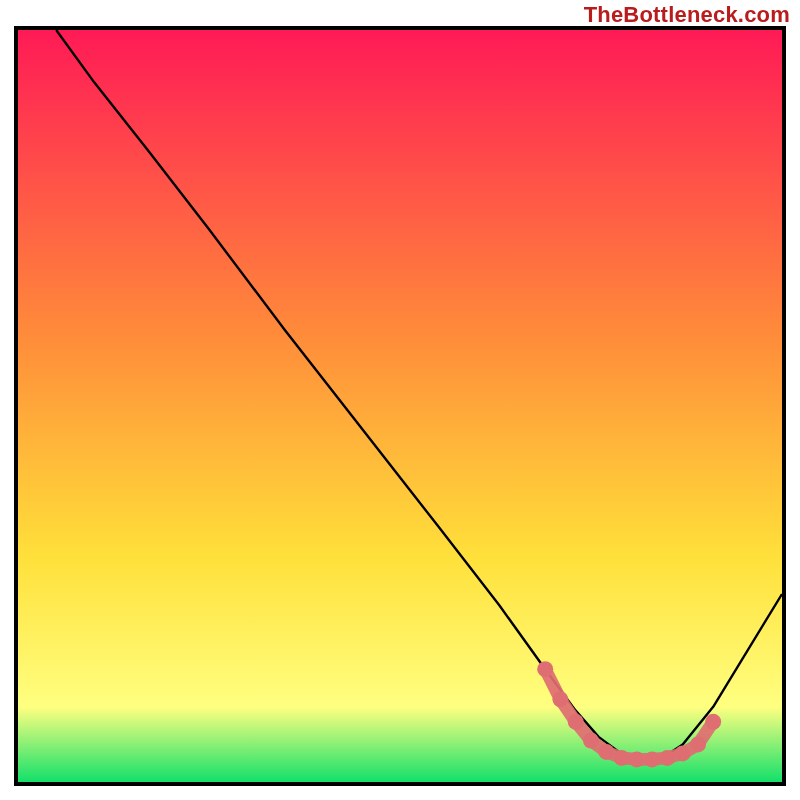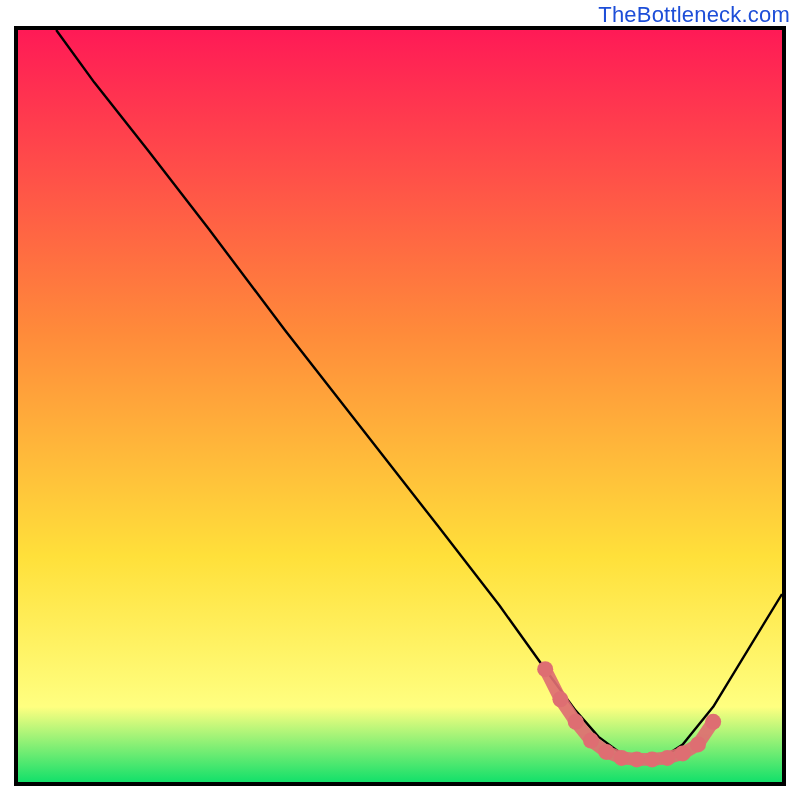--- a/index.html
+++ b/index.html
@@ -12,23 +12,23 @@
   }
   .wrap {
     position: relative;
     width: 800px;
     height: 800px;
   }
   .wm {
     position: absolute;
     top: 2px;
     right: 10px;
-    color: #1d4ed8;
+    color: #b91c1c;
     font-size: 22px;
-    font-weight: normal;
+    font-weight: bold;
     letter-spacing: 0.2px;
     z-index: 10;
     user-select: none;
   }
   .plot-area {
     position: absolute;
     top: 26px;
     left: 14px;
     width: 772px;
     height: 760px;

